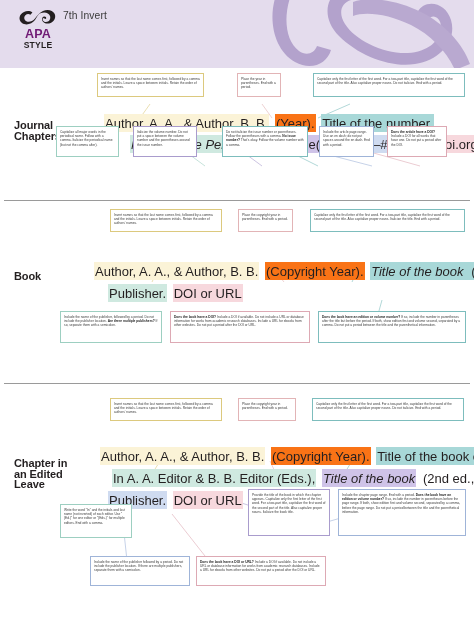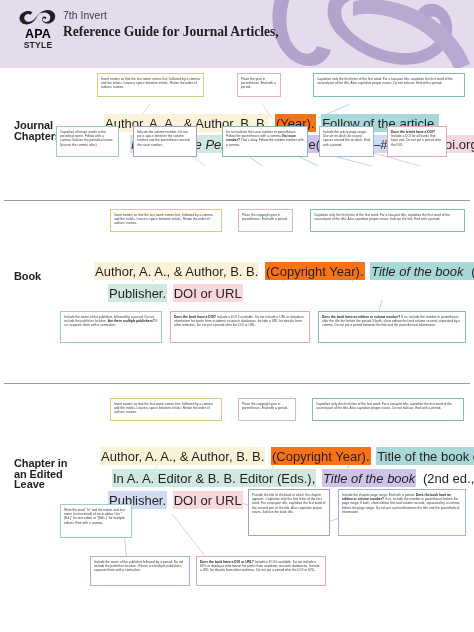--- a/index.html
+++ b/index.html
@@ -20,21 +20,21 @@
     overflow:hidden;
   }
   .swirl { position:absolute; top:-14px; right:-6px; width:215px; height:96px; opacity:1; }
   .logo-block {
     position:absolute; left:12px; top:9px; width:52px;
     text-align:center; z-index:3;
   }
   .logo-mark { width:40px; height:17px; margin:0 auto; display:block; }
   .logo-apa {
     font-size:12.5px; font-weight:bold; letter-spacing:.2px;
-    line-height:12.5px; margin-top:2px; color:#000000;
+    line-height:12.5px; margin-top:2px; color:#701a75;
   }
   .logo-style {
     font-size:8.6px; font-weight:bold; letter-spacing:.2px;
     line-height:9.5px; color:#231f20;
   }
   .head-text { position:absolute; left:63px; top:9px; z-index:3; }
   .edition {
     font-size:10.3px; color:#3a3a3a; letter-spacing:.1px;
     line-height:13px; margin-bottom:2px;
   }
@@ -99,21 +99,20 @@
   <div class="logo-block">
     <svg class="logo-mark" viewBox="0 0 40 17">
       <path d="M6 3 C1 5, 0 11, 4 14 C8 17, 14 15, 17 11 C19 8, 20 5, 23 4 C27 2.5, 31 4, 32 7 C33 10, 31 13, 28 13 C25.5 13, 24 11, 25 9 L28 10 C28.6 9, 28 7.6, 26.4 7.6 C24.6 7.6, 23.4 9.4, 24.2 11.4 C25.2 14, 29 15.4, 32.6 14 C36.6 12.4, 38.2 8, 36.6 4.8 C34.8 1.2, 29.6 0, 25 2 C21.4 3.6, 19.4 6.6, 17 9.4 C14.6 12.2, 11 13.6, 8.4 12.2 C6 11, 5.6 8, 7.4 6.2 C8.8 4.8, 11 4.6, 12.4 5.8 L14.4 3.6 C12 1.6, 8.6 1.8, 6 3 Z" fill="#231f20"></path>
     </svg>
     <div class="logo-apa">APA</div>
     <div class="logo-style">STYLE</div>
   </div>
 
   <div class="head-text">
     <div class="edition">7th Invert</div>
-    <div class="doc-title">Reference Guide for Journal Articles,</div>
   </div>
 </div>
 
 <svg class="leaders">
   <g stroke-width="0.6" fill="none">
 
     <path d="M150 104 L140 118" stroke="#dcc97e"></path>
     <path d="M262 104 L272 118" stroke="#e2b4b6"></path>
     <path d="M350 104 L318 118" stroke="#7dbdbd"></path>
 
@@ -143,21 +142,21 @@
   </g>
 </svg>
 
 <div class="content-layer">
 
 <div class="section" style="height:132px;">
   <div class="sec-label" style="top:52px;">
     <span>Journal</span><br>
     <span>Chapters</span>
   </div>
-  <div class="ref" style="left:104px; top:45px;"><span class="hl-cream">Author, A. A., &amp; Author, B. B.</span><span class="hl-none"> </span><span class="hl-pink">(Year).</span><span class="hl-none"> </span><span class="hl-teal">Follow of the article.</span></div>
+  <div class="ref" style="left:104px; top:45px;"><span class="hl-cream">Author, A. A., &amp; Author, B. B.</span><span class="hl-none"> </span><span class="hl-pink">(Year).</span><span class="hl-none"> </span><span class="hl-teal">Title of the number.</span></div>
   <div class="ref" style="left:130px; top:66px;"><span class="hl-green it">Name of the Periodical,</span><span class="hl-none"> </span><span class="hl-purple">volume(issue),</span><span class="hl-none"> </span><span class="hl-blue">#–#.</span><span class="hl-none"> </span><span class="hl-rose">https://doi.org/xxxx</span></div>
 
   <div class="note bd-cream" style="left:97px;  top:5px;  width:107px; height:24px;">Invert names so that the last name comes first, followed by a comma and the initials. Leave a space between initials. Retain the order of authors' names.</div>
   <div class="note bd-pink" style="left:237px; top:5px;  width:44px;  height:24px;">Place the year in parentheses. End with a period.</div>
   <div class="note bd-teal" style="left:313px; top:5px;  width:152px; height:24px;">Capitalize only the first letter of the first word. For a two-part title, capitalize the first word of the second part of the title. Also capitalize proper nouns. Do not italicize. End with a period.</div>
 
   <div class="note bd-green" style="left:56px;  top:58px; width:63px;  height:31px;">Capitalize all major words in the periodical name. Follow with a comma. Italicize the periodical name (but not the comma after).</div>
   <div class="note bd-purple" style="left:133px; top:58px; width:64px;  height:31px;">Italicize the volume number. Do not put a space between the volume number and the parentheses around the issue number.</div>
   <div class="note bd-teal" style="left:222px; top:58px; width:86px;  height:31px;">Do not italicize the issue number or parentheses. Follow the parentheses with a comma. <b>No issue number?</b> That's okay. Follow the volume number with a comma.</div>
   <div class="note bd-blue" style="left:319px; top:58px; width:55px;  height:31px;">Include the article page range. Use an en dash; do not put spaces around the en dash. End with a period.</div>

